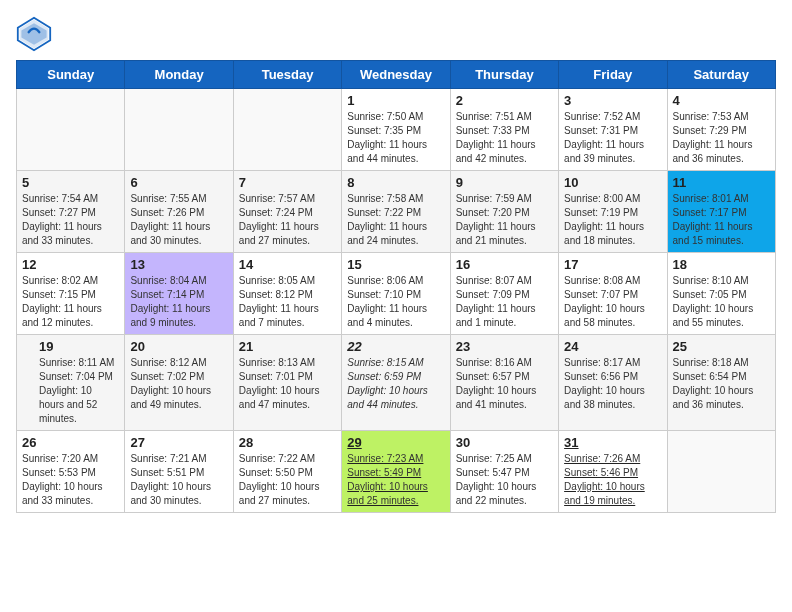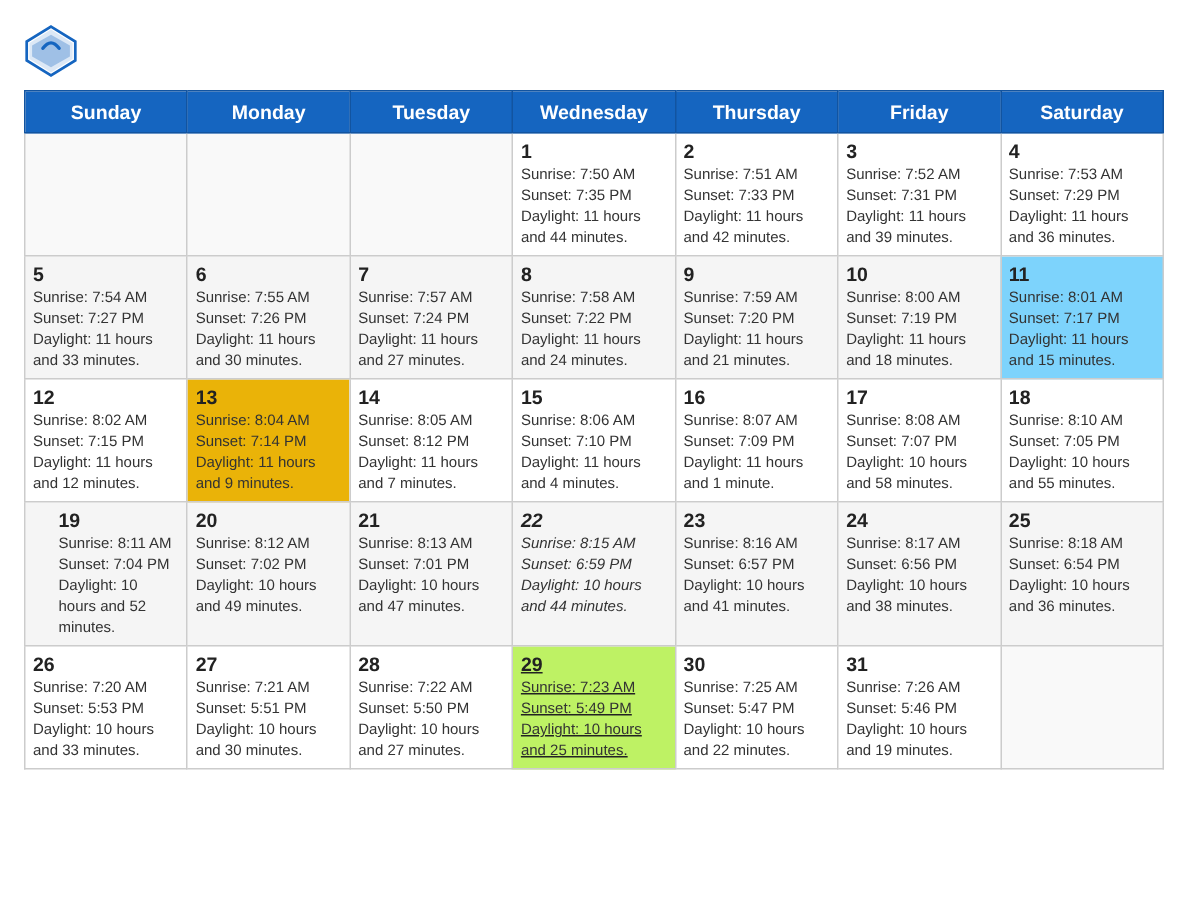--- a/index.html
+++ b/index.html
@@ -190,35 +190,35 @@
           <div class="cell-content">Sunrise: 7:59 AM
 Sunset: 7:20 PM
 Daylight: 11 hours and 21 minutes.</div>
         </td>
         <td style="background: rgb(245, 245, 245);">
           <span class="day-num">10</span>
           <div class="cell-content">Sunrise: 8:00 AM
 Sunset: 7:19 PM
 Daylight: 11 hours and 18 minutes.</div>
         </td>
-        <td style="background: #7dd3fc;">
+        <td style="background: #0ea5e9;">
           <span class="day-num">11</span>
           <div class="cell-content">Sunrise: 8:01 AM
 Sunset: 7:17 PM
 Daylight: 11 hours and 15 minutes.</div>
         </td>
       </tr>
       <tr>
         <td style="background: rgb(255, 255, 255);">
           <span class="day-num">12</span>
           <div class="cell-content">Sunrise: 8:02 AM
 Sunset: 7:15 PM
 Daylight: 11 hours and 12 minutes.</div>
         </td>
-        <td style="background: #eab308; margin-left: 32px;">
+        <td style="background: #c4b5fd; margin-left: 32px;">
           <span class="day-num">13</span>
           <div class="cell-content">Sunrise: 8:04 AM
 Sunset: 7:14 PM
 Daylight: 11 hours and 9 minutes.</div>
         </td>
         <td style="background: rgb(255, 255, 255);">
           <span class="day-num">14</span>
           <div class="cell-content">Sunrise: 8:05 AM
 Sunset: 8:12 PM
 Daylight: 11 hours and 7 minutes.</div>
@@ -316,21 +316,21 @@
           <div class="cell-content">Sunrise: 7:23 AM
 Sunset: 5:49 PM
 Daylight: 10 hours and 25 minutes.</div>
         </td>
         <td style="background: rgb(255, 255, 255);">
           <span class="day-num">30</span>
           <div class="cell-content">Sunrise: 7:25 AM
 Sunset: 5:47 PM
 Daylight: 10 hours and 22 minutes.</div>
         </td>
-        <td style="background: rgb(255, 255, 255);">
+        <td style="background: rgb(255, 255, 255); text-decoration: underline;">
           <span class="day-num">31</span>
           <div class="cell-content">Sunrise: 7:26 AM
 Sunset: 5:46 PM
 Daylight: 10 hours and 19 minutes.</div>
         </td>
         <td class="empty-cell"></td>
       </tr>
     </tbody>
 </table>
 

